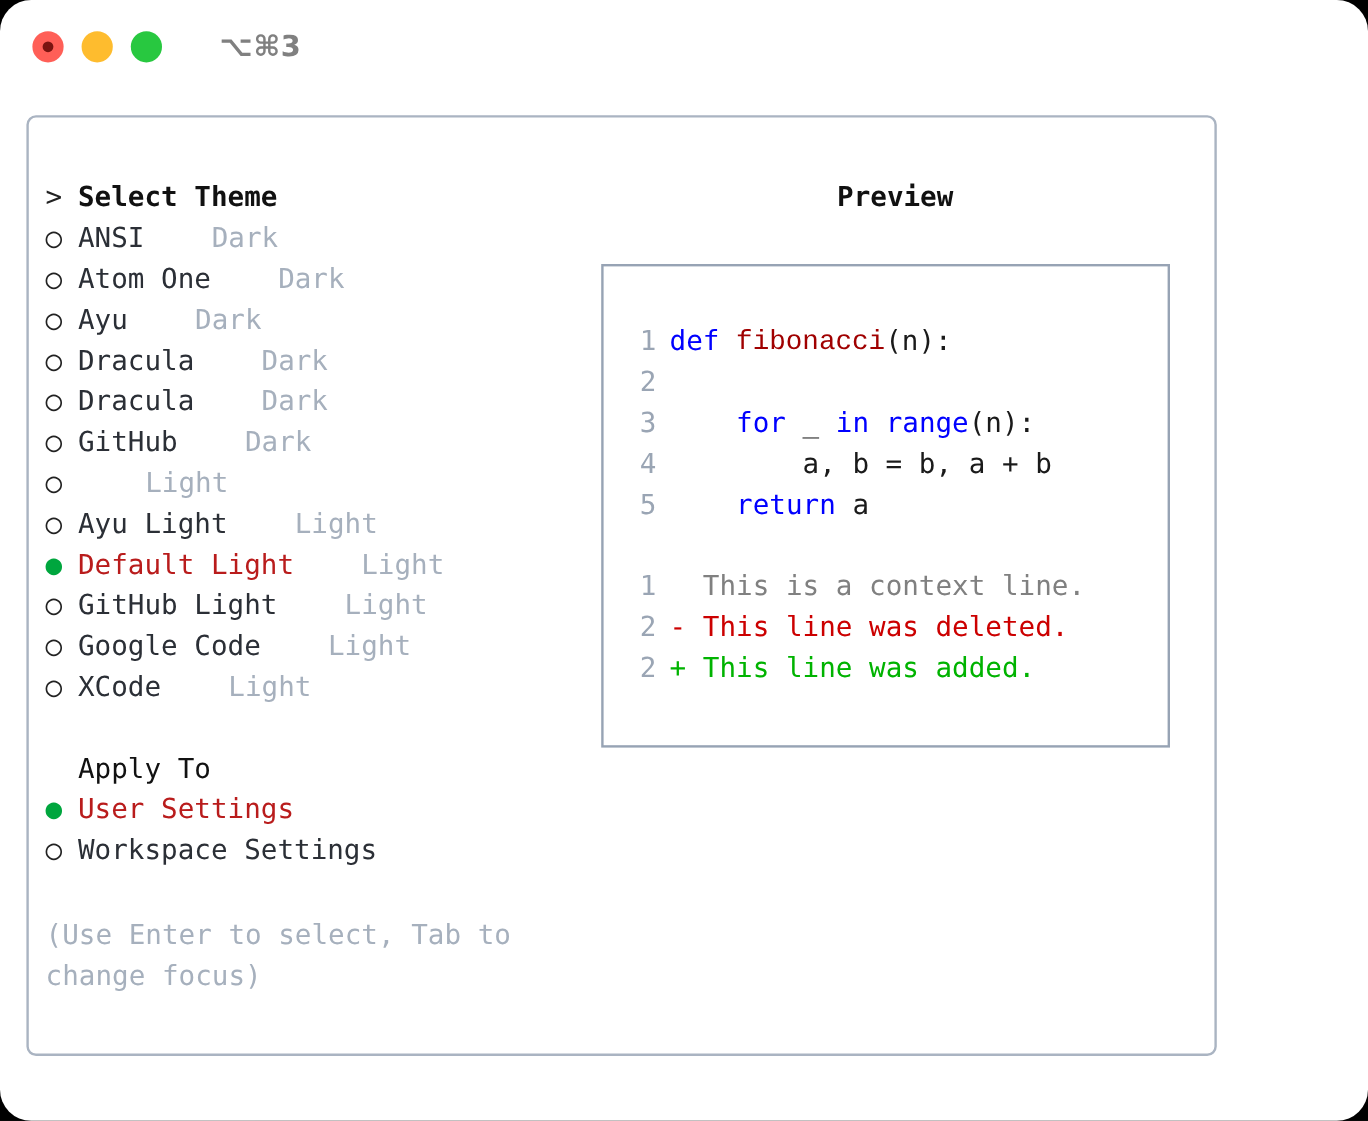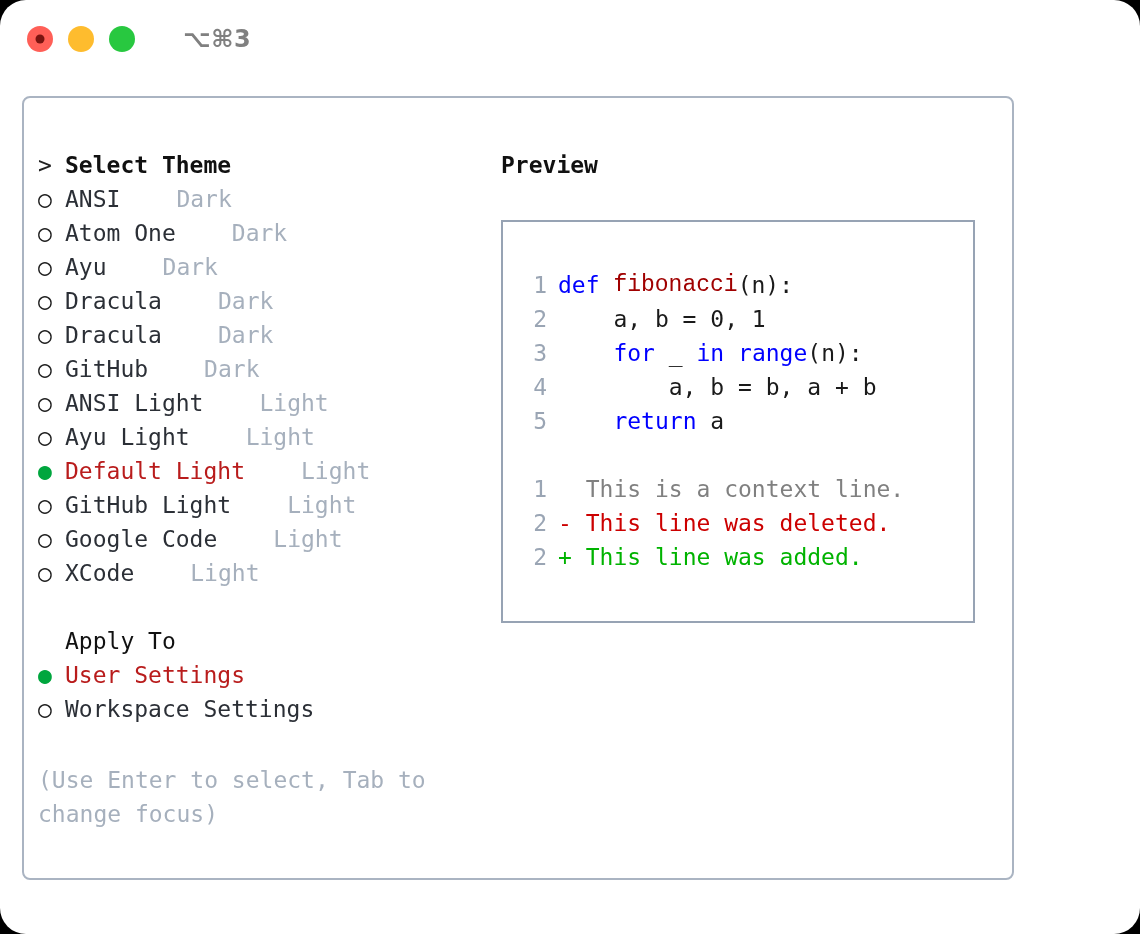--- a/index.html
+++ b/index.html
@@ -147,20 +147,21 @@
     left: 477px;
     top: 50px;
     width: 490px;
   }
   .preview-label {
     font-size: 23px;
     font-weight: 700;
     color: #111111;
     line-height: 34px;
     font-family: "DejaVu Sans Mono", monospace;
+    text-align: center;
   }
   .preview-box {
     margin-top: 38px;
     width: 474px;
     height: 403px;
     border: 2px solid #97a3b4;
     box-sizing: border-box;
     padding: 46px 0 0 0;
   }
   .code-line {
@@ -222,21 +223,21 @@
         <div class="row">
           <span class="marker">○</span><span class="item-name">Dracula</span><span class="item-tag">Dark</span>
         </div>
         <div class="row">
           <span class="marker">○</span><span class="item-name">Dracula</span><span class="item-tag">Dark</span>
         </div>
         <div class="row">
           <span class="marker">○</span><span class="item-name">GitHub</span><span class="item-tag">Dark</span>
         </div>
         <div class="row">
-          <span class="marker">○</span><span class="item-name">ANSI Light</span><span class="item-tag">Light</span>
+          <span class="marker">○</span><span class="item-tag">Light</span>
         </div>
         <div class="row">
           <span class="marker">○</span><span class="item-name">Ayu Light</span><span class="item-tag">Light</span>
         </div>
         <div class="row">
           <span class="marker sel">●</span><span class="item-name selected">Default Light</span><span class="item-tag">Light</span>
         </div>
         <div class="row">
           <span class="marker">○</span><span class="item-name">GitHub Light</span><span class="item-tag">Light</span>
         </div>
@@ -265,21 +266,21 @@
       <div class="right-col">
         <div class="preview-label">Preview</div>
 
         <div class="preview-box">
 
           <div class="code-line">
             <span class="ln">1</span><span class="tok-kw">def </span><span class="tok-fn">fibonacci</span><span class="tok-plain">(n):</span>
           </div>
 
           <div class="code-line">
-            <span class="ln">2</span><span class="tok-plain">    a, b = 0, 1</span>
+            <span class="ln">2</span>
           </div>
 
           <div class="code-line">
             <span class="ln">3</span><span class="tok-plain">    </span><span class="tok-kw">for</span><span class="tok-plain"> _ </span><span class="tok-kw">in</span><span class="tok-plain"> </span><span class="tok-kw">range</span><span class="tok-plain">(n):</span>
           </div>
 
           <div class="code-line">
             <span class="ln">4</span><span class="tok-plain">        a, b = b, a + b</span>
           </div>
 

